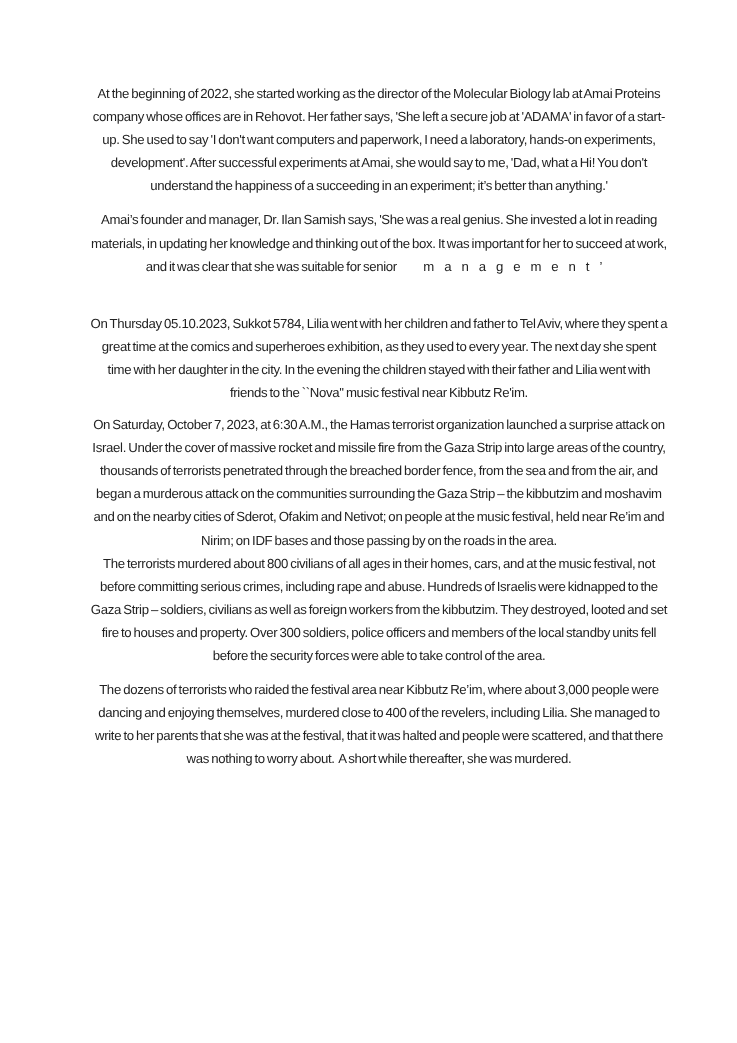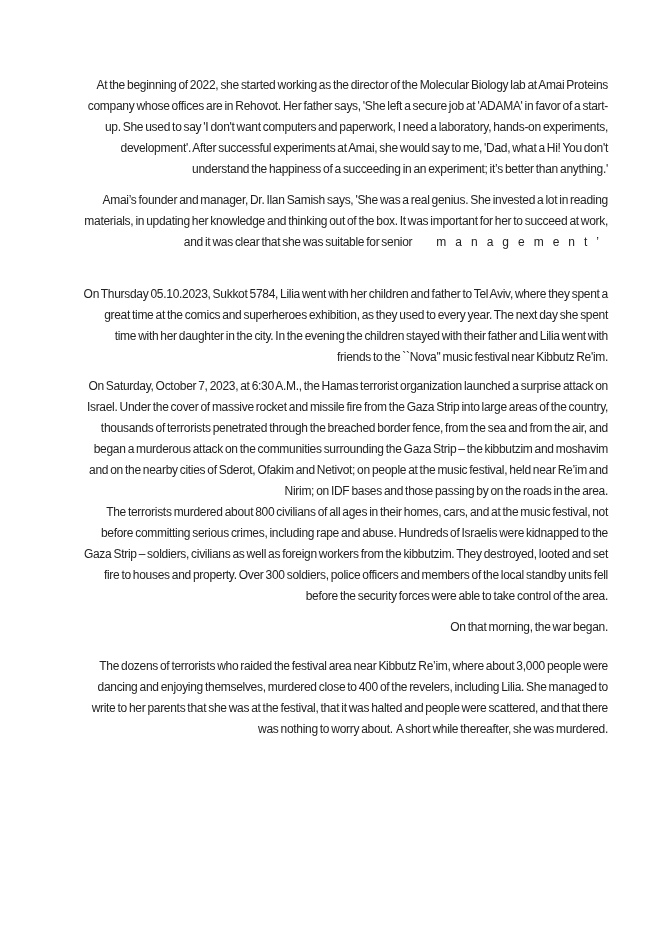--- a/index.html
+++ b/index.html
@@ -18,21 +18,21 @@
   .content {
     position: absolute;
     left: 81px;
     top: 75px;
     width: 527px;
     font-size: 12px;
     line-height: 21px;
     color: #222222;
     letter-spacing: -0.3px;
     word-spacing: -1px;
-    text-align: right;
+    text-align: center;
   }
   .content p {
     margin: 0 0 10px 0;
     white-space: pre-wrap;
   }
   
   .content p.gap-xl { margin-bottom: 31px; }
   .content p.gap-lg { margin-bottom: 8px; }
   .content p.joined { margin-bottom: 0; }
   .content p.gap-md { margin-bottom: 18px; }
@@ -50,18 +50,17 @@
     <p>At the beginning of 2022, she started working as the director of the Molecular Biology lab at Amai Proteins company whose offices are in Rehovot. Her father says, 'She left a secure job at 'ADAMA' in favor of a start-up. She used to say 'I don't want computers and paperwork, I need a laboratory, hands-on experiments, development'. After successful experiments at Amai, she would say to me, 'Dad, what a Hi! You don't understand the happiness of a succeeding in an experiment; it’s better than anything.'</p>
 
     <p class="gap-xl"><span>Amai’s founder and manager, Dr. Ilan Samish says, 'She was a real genius. She invested a lot in reading materials, in updating her knowledge and thinking out of the box. It was important for her to succeed at work, and it was clear that she was suitable for senior </span><span class="spaced">management’</span></p>
 
     <p class="gap-lg">On Thursday 05.10.2023, Sukkot 5784, Lilia went with her children and father to Tel Aviv, where they spent a great time at the comics and superheroes exhibition, as they used to every year. The next day she spent time with her daughter in the city. In the evening the children stayed with their father and Lilia went with friends to the ``Nova'' music festival near Kibbutz Re'im.</p>
 
     <p class="joined">On Saturday, October 7, 2023, at 6:30 A.M., the Hamas terrorist organization launched a surprise attack on Israel. Under the cover of massive rocket and missile fire from the Gaza Strip into large areas of the country, thousands of terrorists penetrated through the breached border fence, from the sea and from the air, and began a murderous attack on the communities surrounding the Gaza Strip – the kibbutzim and moshavim and on the nearby cities of Sderot, Ofakim and Netivot; on people at the music festival, held near Re’im and Nirim; on IDF bases and those passing by on the roads in the area.</p>
 
     <p>The terrorists murdered about 800 civilians of all ages in their homes, cars, and at the music festival, not before committing serious crimes, including rape and abuse. Hundreds of Israelis were kidnapped to the Gaza Strip – soldiers, civilians as well as foreign workers from the kibbutzim. They destroyed, looted and set fire to houses and property. Over 300 soldiers, police officers and members of the local standby units fell before the security forces were able to take control of the area.</p>
 
-    <p class="gap-md">On that morning, the war began.</p>
 
     <p>The dozens of terrorists who raided the festival area near Kibbutz Re’im, where about 3,000 people were dancing and enjoying themselves, murdered close to 400 of the revelers, including Lilia. She managed to write to her parents that she was at the festival, that it was halted and people were scattered, and that there was nothing to worry about.  A short while thereafter, she was murdered.</p>
 
   </div>
 </div>
 
 </body></html>

